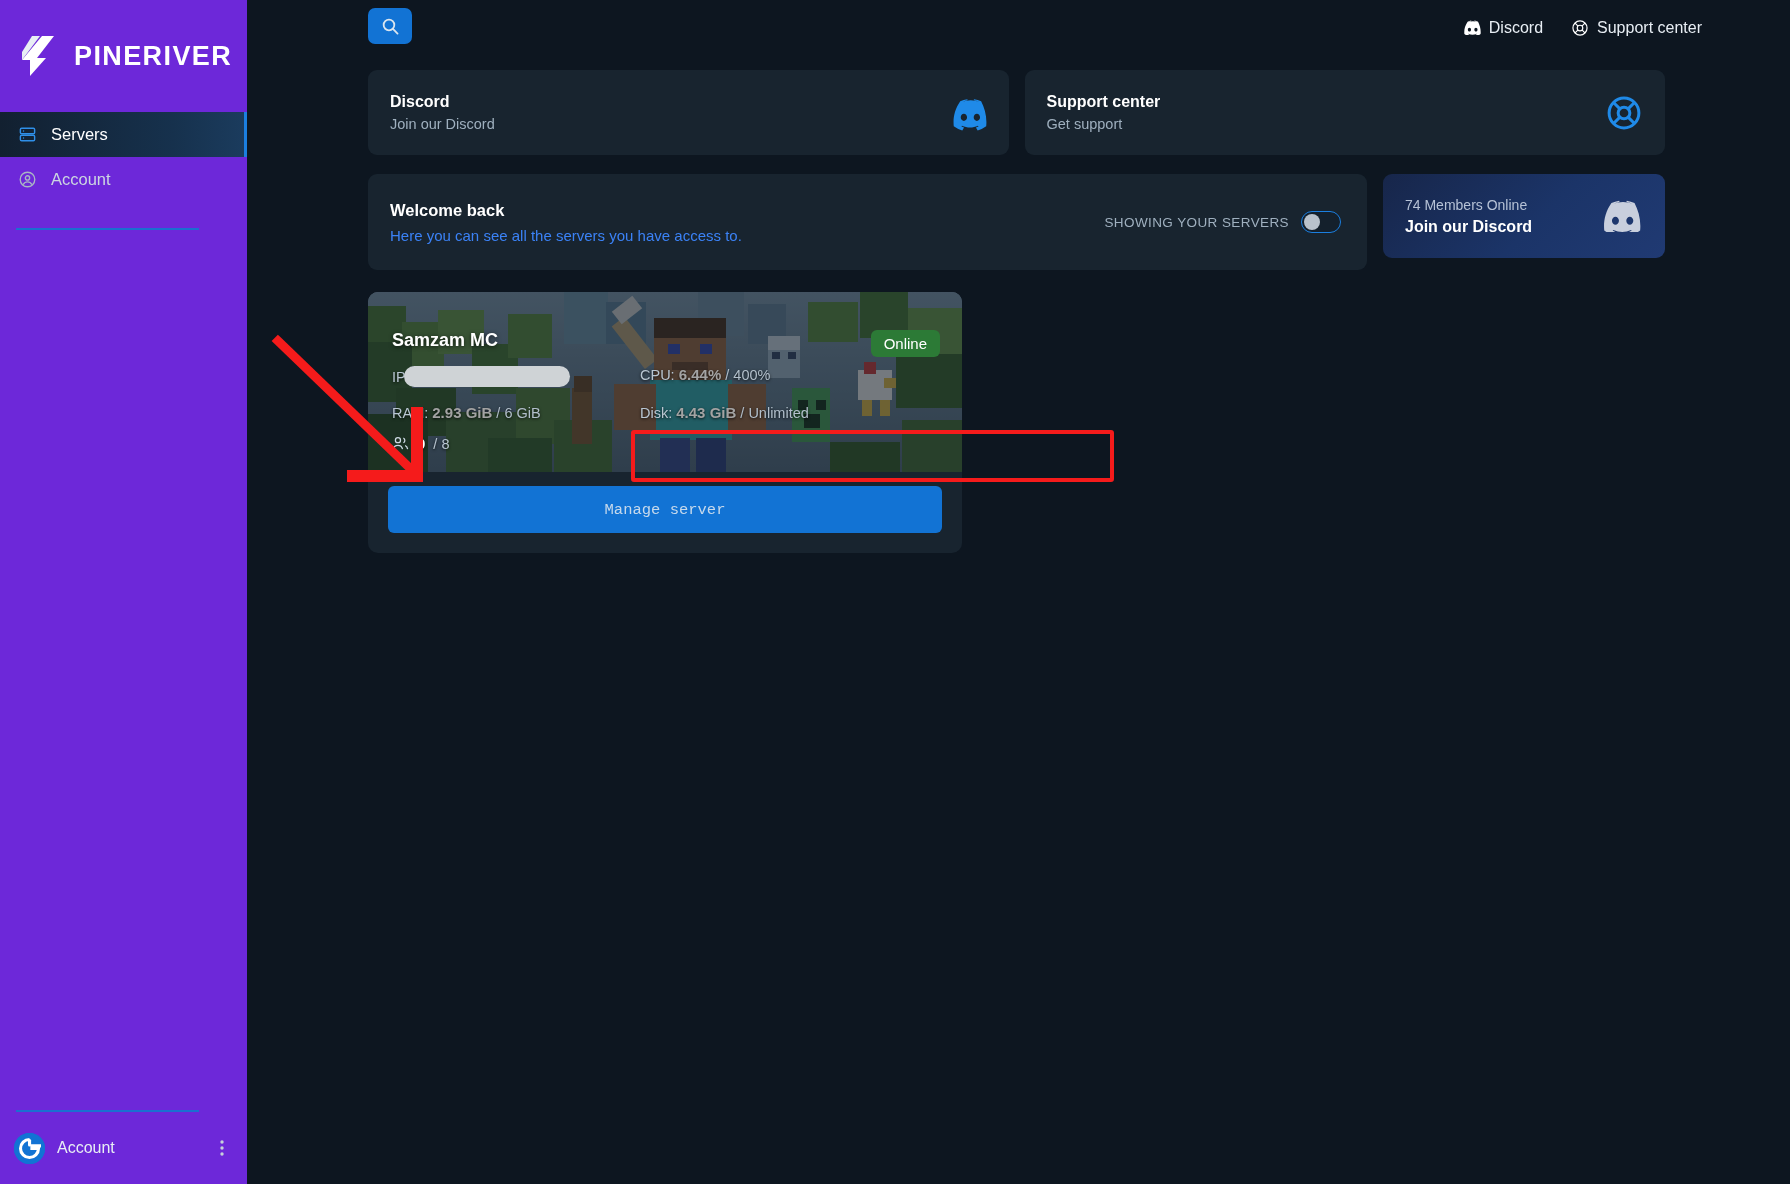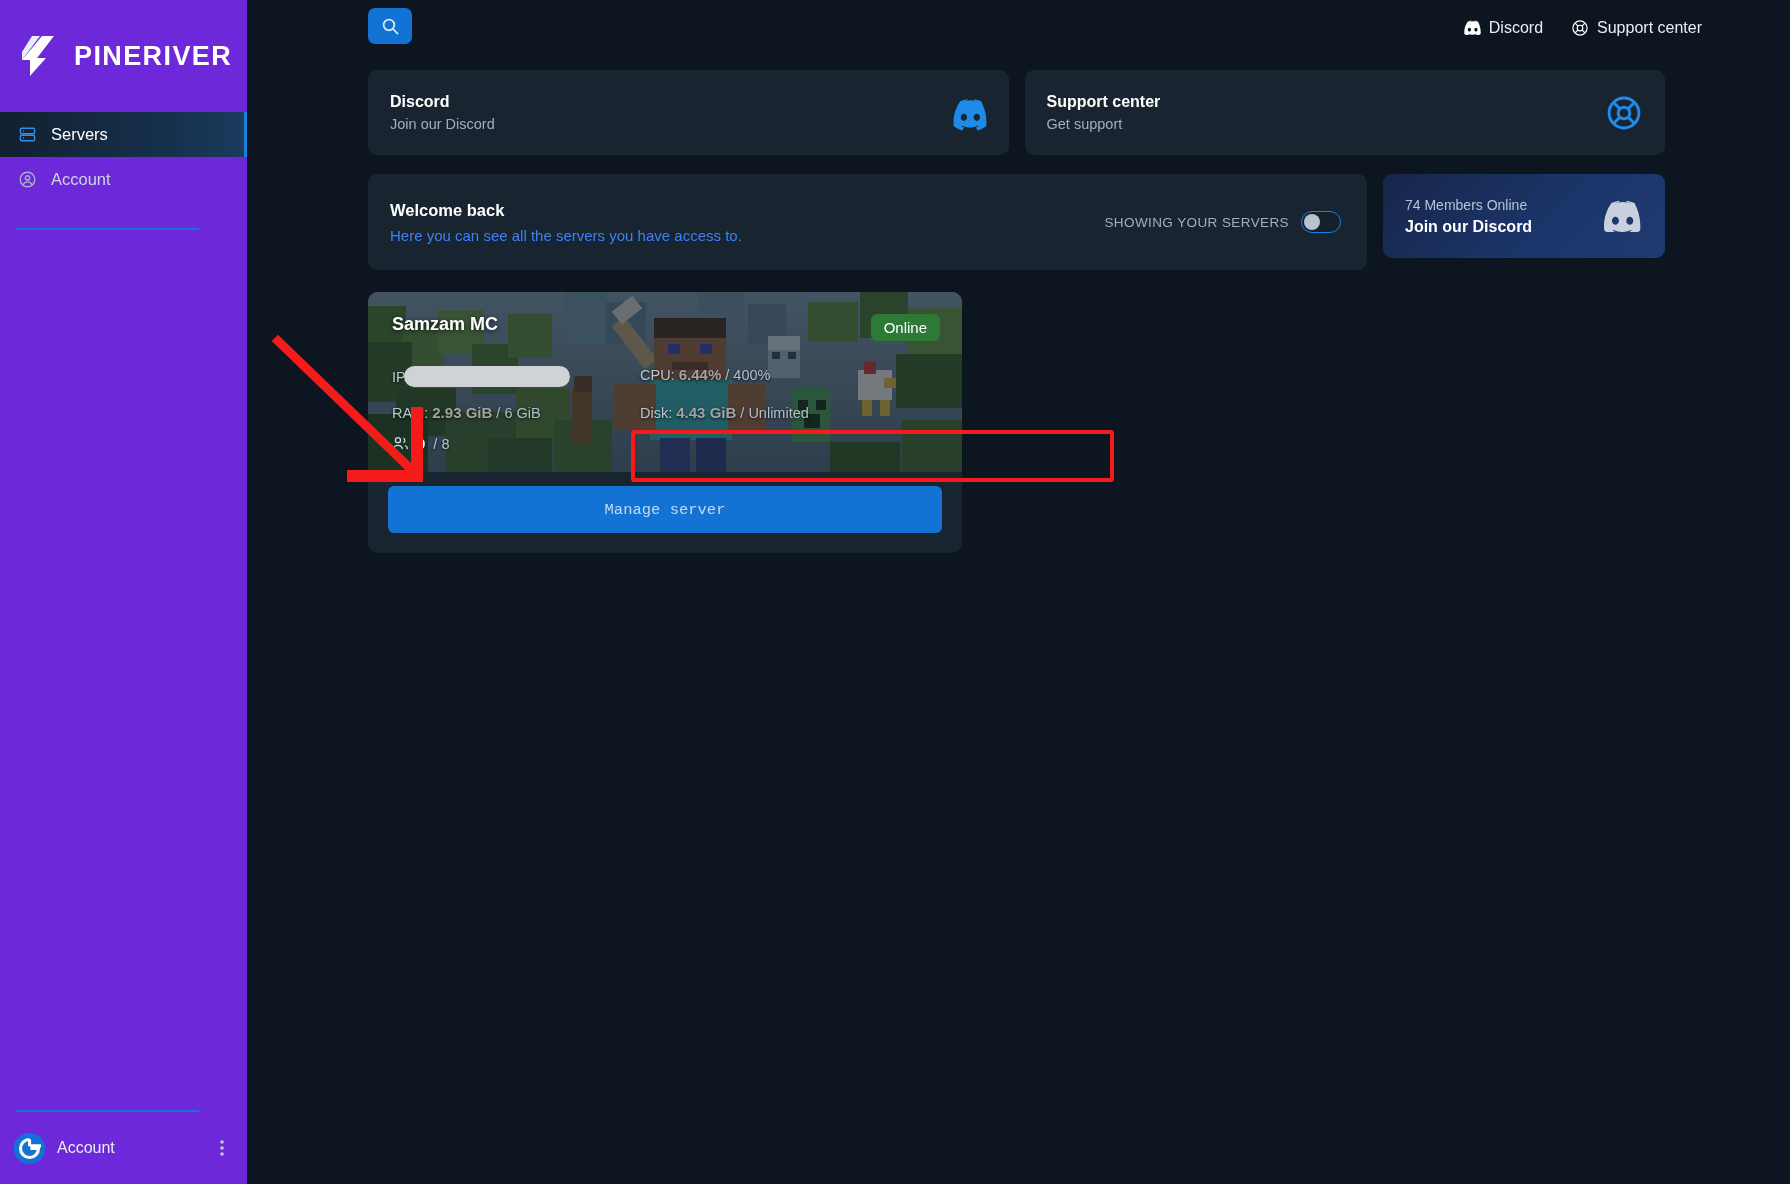--- a/index.html
+++ b/index.html
@@ -150,21 +150,21 @@
   }
   .sc-banner {
     height: 180px; position: relative; overflow: hidden;
   }
   .mc-bg { position: absolute; inset: 0; }
   .sc-overlay {
     position: absolute; inset: 0;
     background: rgba(12,22,30,0.52);
   }
   .sc-head {
-    position: absolute; top: 22px; left: 24px; right: 22px;
+    position: absolute; top: 38px; left: 24px; right: 22px;
     display: flex; align-items: flex-start; justify-content: space-between;
   }
   .sc-name {
     color: #ffffff; font-size: 18px; font-weight: bold;
     text-shadow: 0 1px 4px rgba(0,0,0,.7);
   }
   .sc-status {
     background: #2c7a36; color: #ffffff;
     font-size: 15px; border-radius: 6px;
     padding: 5px 13px;

